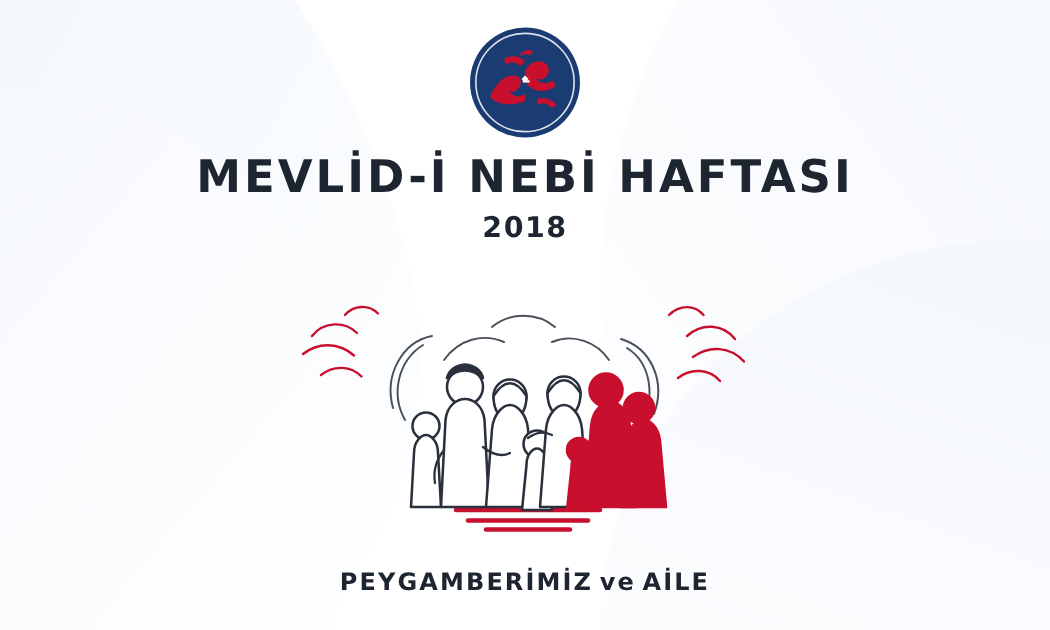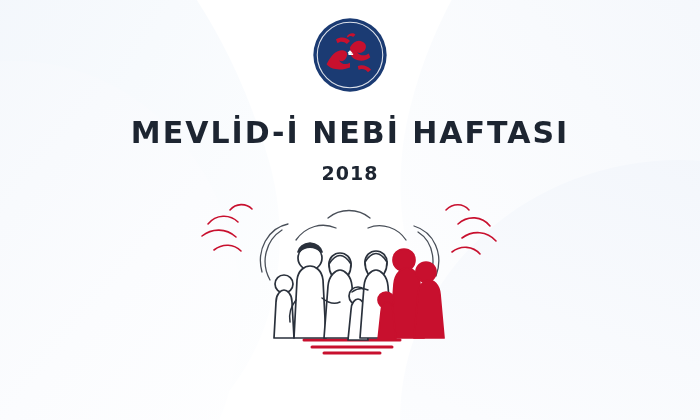--- a/index.html
+++ b/index.html
@@ -88,21 +88,21 @@
     width: 100%;
     text-align: center;
   }
   .main-title {
     font-family: "DejaVu Sans", sans-serif;
     font-weight: bold;
     font-size: 30px;
     letter-spacing: 2px;
     color: #1d2531;
     line-height: 1;
-    margin: 14px;
+    margin: 0;
   }
   .year {
     font-family: "DejaVu Sans", sans-serif;
     font-weight: bold;
     font-size: 19px;
     letter-spacing: 1px;
     color: #1d2531;
     margin-top: 7px;
   }
 
@@ -231,15 +231,20 @@
         </g>
 
         <g stroke="#2a313c" stroke-width="1.5" fill="none" stroke-linecap="round">
           <path d="M122 118 q10 8 18 4"></path>
           <path d="M152 112 q8 -6 16 -2"></path>
           <path d="M96 120 q-8 10 -6 22"></path>
         </g>
       </svg>
     </div>
 
+    <div class="subtitle-block">
+      <span class="subtitle">PEYGAMBERİMİZ</span>
+      <span class="subtitle conj">ve</span>
+      <span class="subtitle">AİLE</span>
+    </div>
 
   </div>
 </div>
 
 </body></html>

